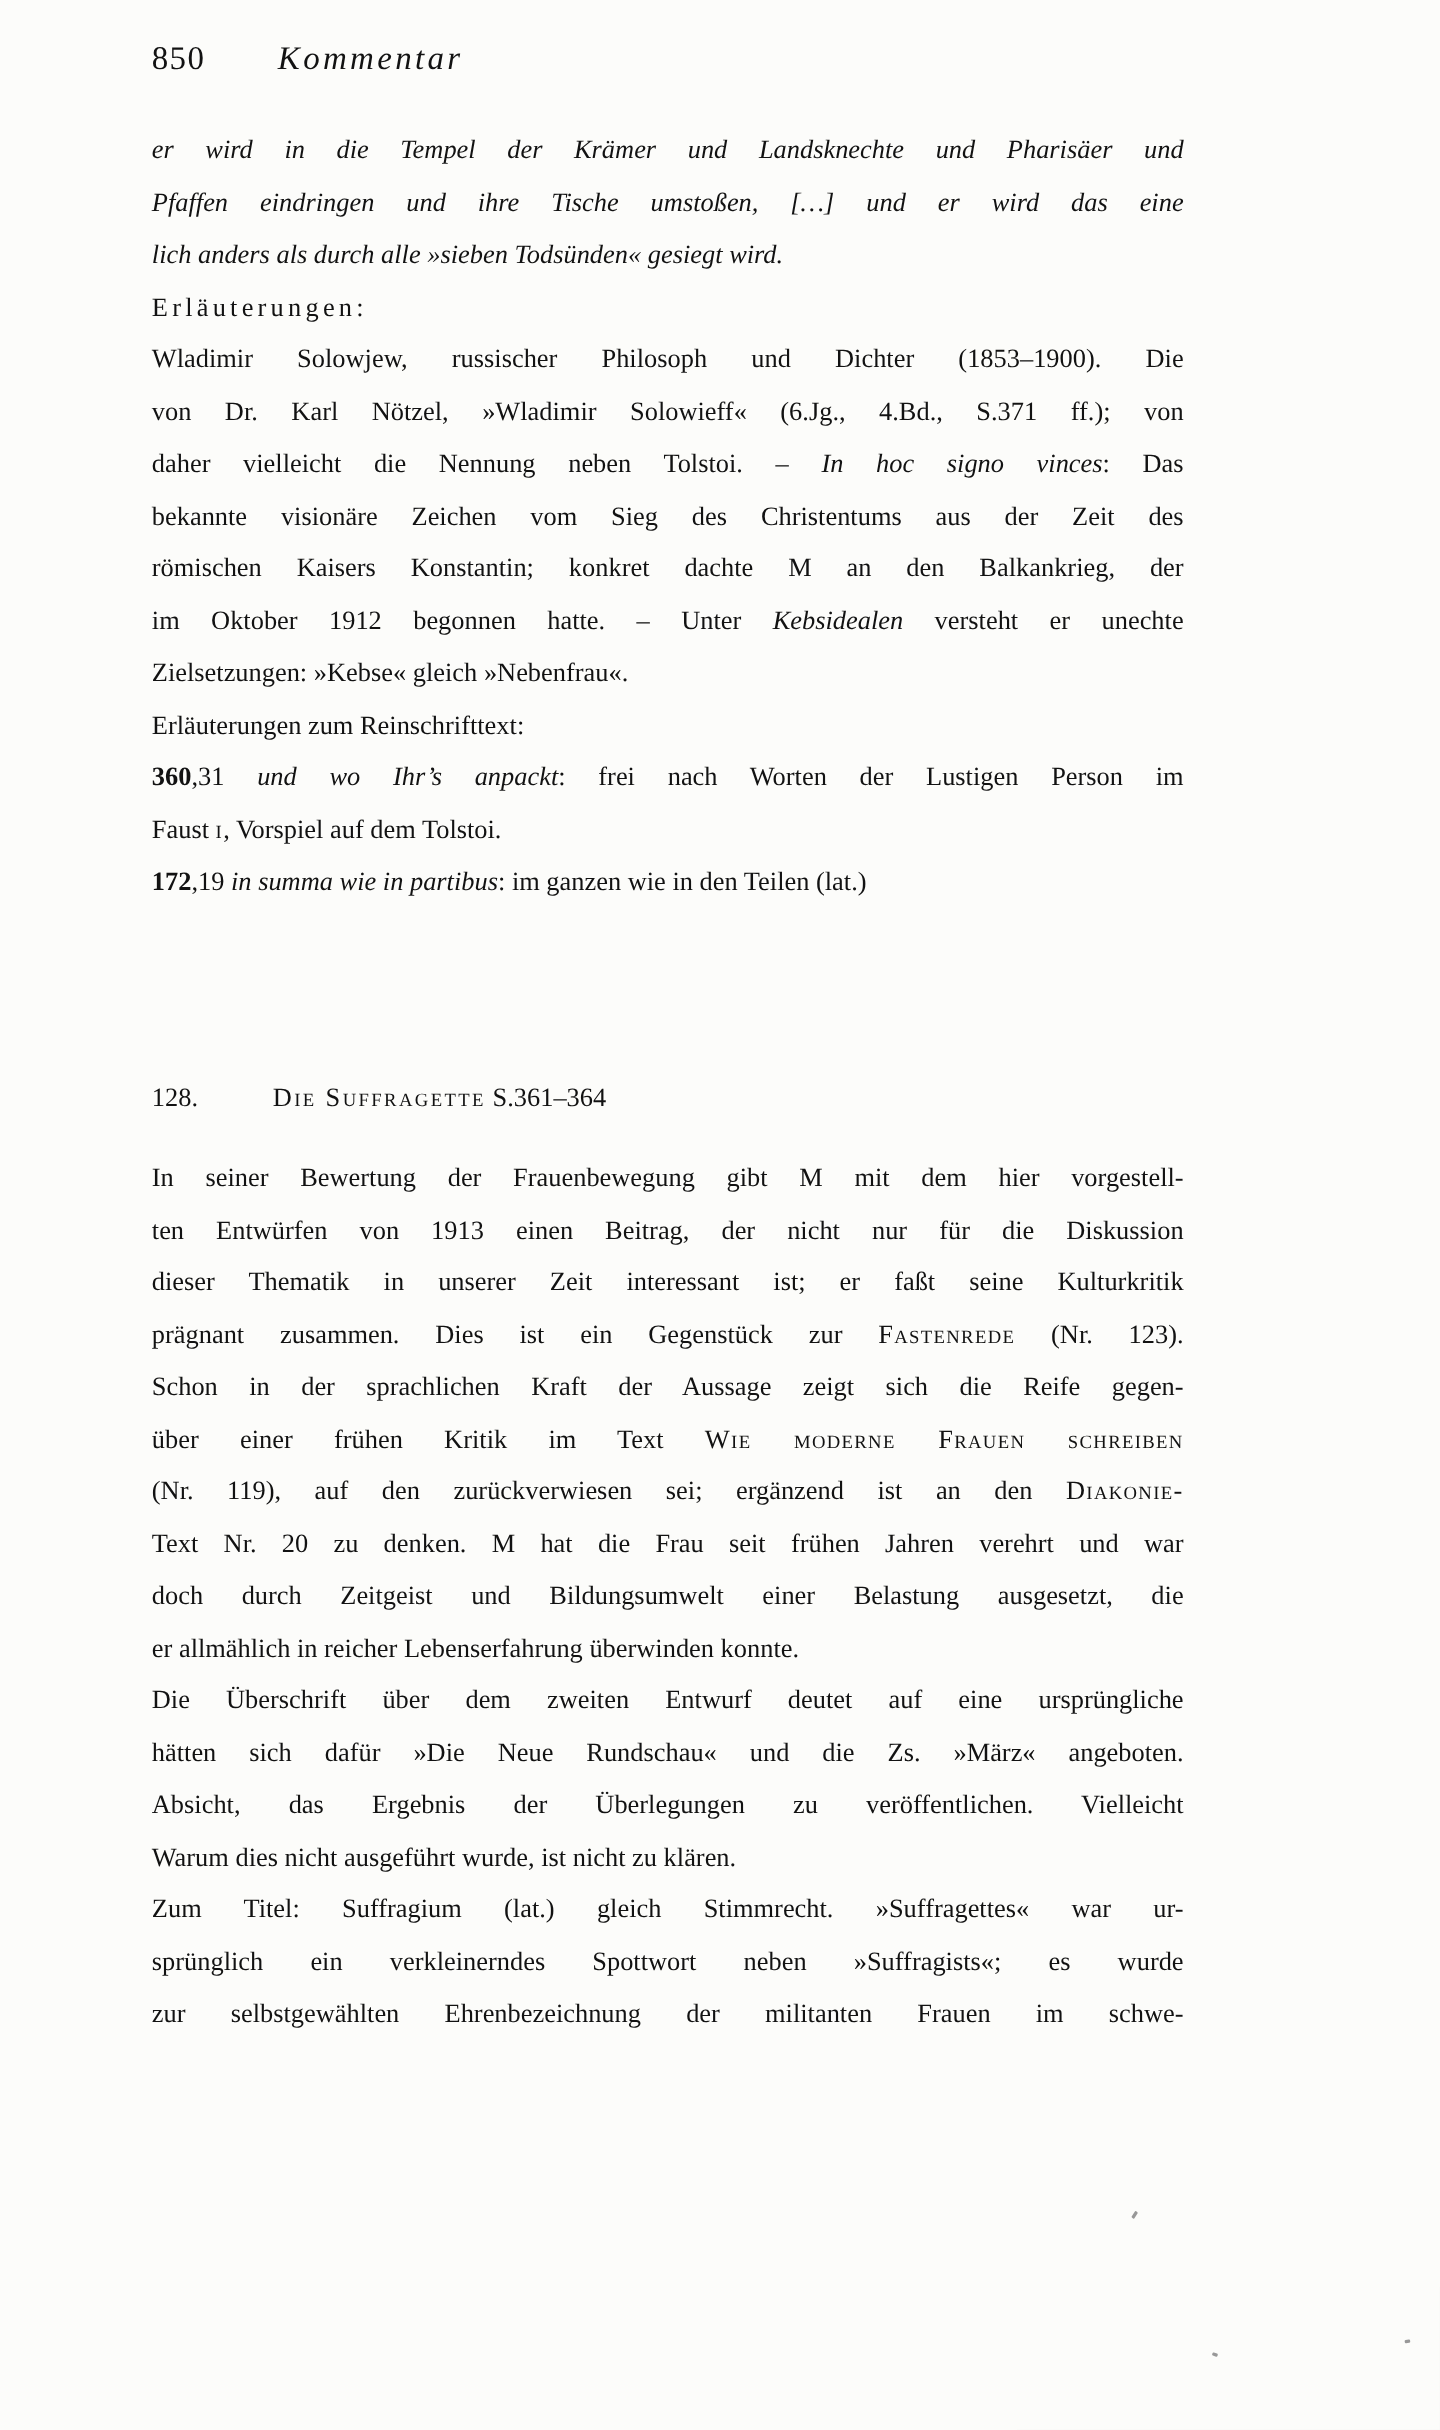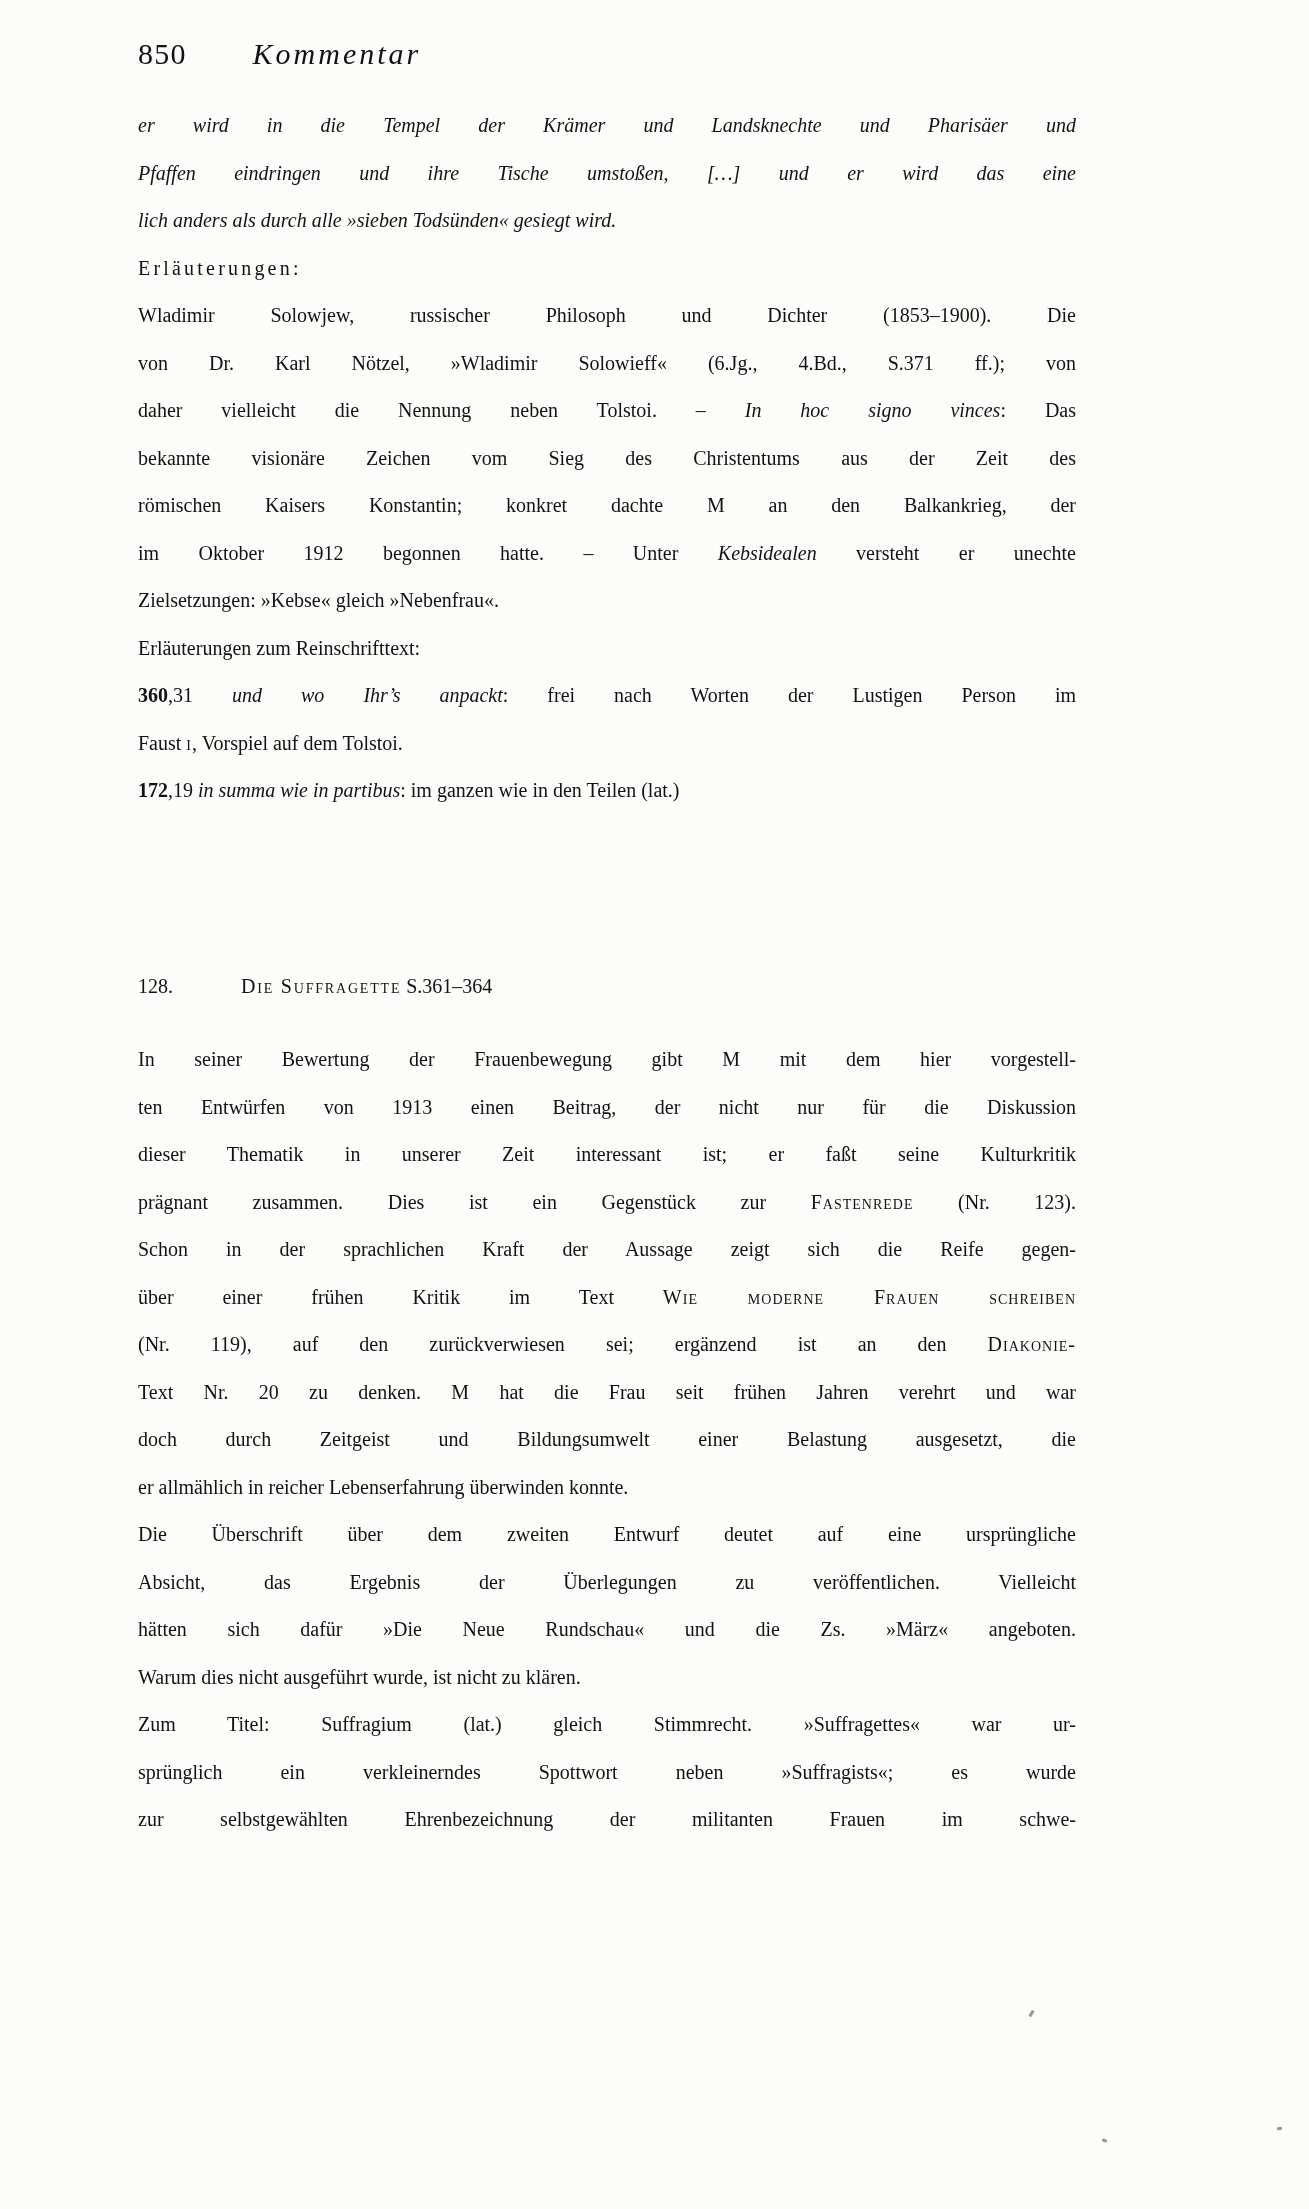--- a/index.html
+++ b/index.html
@@ -16,22 +16,22 @@
     margin-left:138px;
     font-size:30px;
     line-height:40px;
     white-space:nowrap;
   }
   .pagenum{letter-spacing:0.04em;}
   .runhead{font-style:italic;margin-left:66px;letter-spacing:0.10em;}
   .body{
     margin-left:138px;
     width:938px;
-    margin-top:28px;
-    font-size:20px;
+    margin-top:40px;
+    font-size:24px;
     line-height:47.5px;
   }
   .line{
     text-align:justify;
     min-height:47.5px;
   }
   .line.full{text-align-last:justify;}
   .seg-i{font-style:italic;}
   .seg-b{font-weight:bold;}
   .seg-sc{font-variant:small-caps;letter-spacing:0.05em;}
@@ -94,22 +94,22 @@
         <div class="line full"><span class="seg-n">prägnant zusammen. Dies ist ein Gegenstück zur </span><span class="seg-sc">Fastenrede</span><span class="seg-n"> (Nr. 123).</span></div>
         <div class="line full"><span class="seg-n">Schon in der sprachlichen Kraft der Aussage zeigt sich die Reife gegen-</span></div>
         <div class="line full"><span class="seg-n">über einer frühen Kritik im Text </span><span class="seg-sc">Wie moderne Frauen schreiben</span></div>
         <div class="line full"><span class="seg-n">(Nr. 119), auf den zurückverwiesen sei; ergänzend ist an den </span><span class="seg-sc">Diakonie-</span></div>
         <div class="line full"><span class="seg-n">Text Nr. 20 zu denken. M hat die Frau seit frühen Jahren verehrt und war</span></div>
         <div class="line full"><span class="seg-n">doch durch Zeitgeist und Bildungsumwelt einer Belastung ausgesetzt, die</span></div>
         <div class="line"><span class="seg-n">er allmählich in reicher Lebenserfahrung überwinden konnte.</span></div>
       </div>
     <div class="block">
         <div class="line full"><span class="seg-n">Die Überschrift über dem zweiten Entwurf deutet auf eine ursprüngliche</span></div>
+        <div class="line full"><span class="seg-n">hätten sich dafür »Die Neue Rundschau« und die Zs. »März« angeboten.</span></div>
         <div class="line full"><span class="seg-n">Absicht, das Ergebnis der Überlegungen zu veröffentlichen. Vielleicht</span></div>
-        <div class="line full"><span class="seg-n">hätten sich dafür »Die Neue Rundschau« und die Zs. »März« angeboten.</span></div>
         <div class="line"><span class="seg-n">Warum dies nicht ausgeführt wurde, ist nicht zu klären.</span></div>
       </div>
     <div class="block">
         <div class="line full"><span class="seg-n">Zum Titel: Suffragium (lat.) gleich Stimmrecht. »Suffragettes« war ur-</span></div>
         <div class="line full"><span class="seg-n">sprünglich ein verkleinerndes Spottwort neben »Suffragists«; es wurde</span></div>
         <div class="line full"><span class="seg-n">zur selbstgewählten Ehrenbezeichnung der militanten Frauen im schwe-</span></div>
       </div>
   </main>
 
   <div class="speck s1"></div>

